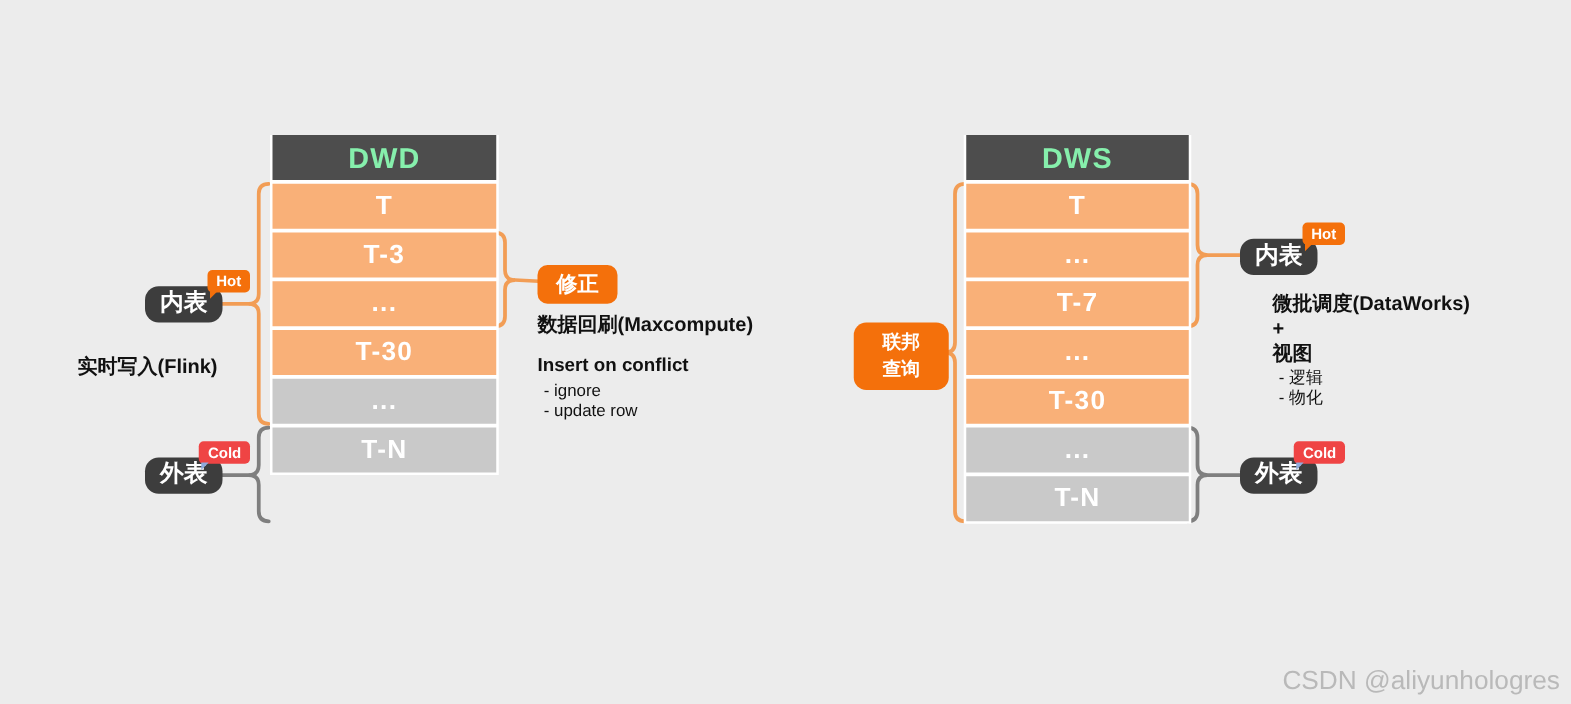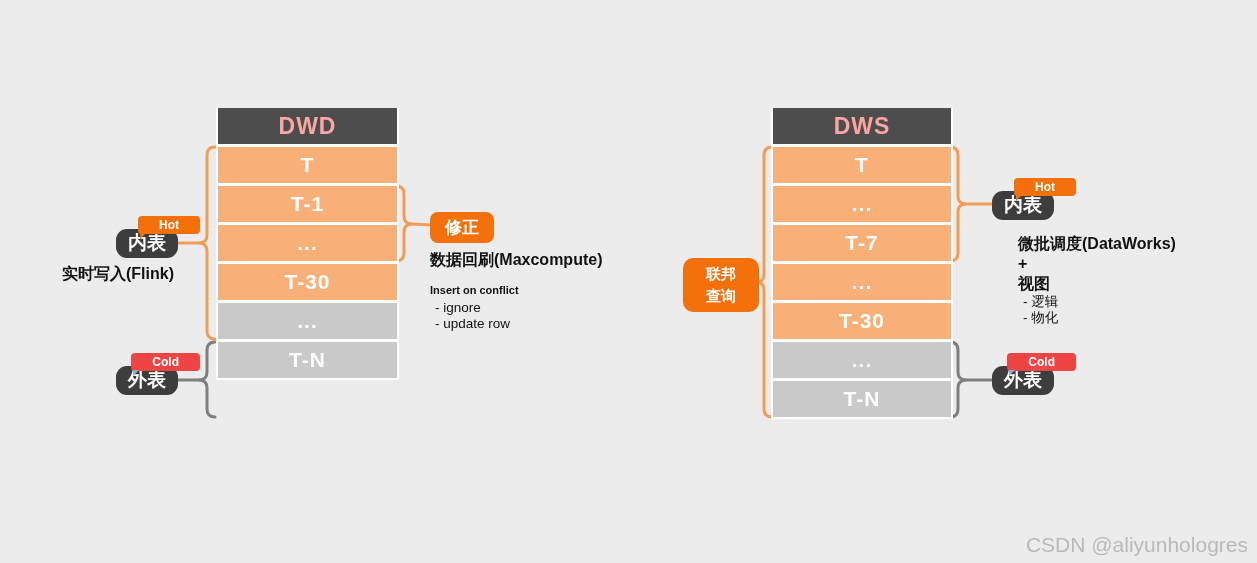--- a/index.html
+++ b/index.html
@@ -8,38 +8,38 @@
     font-family:"Liberation Sans","DejaVu Sans",sans-serif;
   }
   svg.overlay{position:absolute;left:0;top:0;pointer-events:none;}
   .brace{fill:none;stroke-width:3;stroke-linecap:round;}
   .brace.orange, .conn.orange{stroke:#f29d55;}
   .brace.gray, .conn.gray{stroke:#7f7f7f;}
   .conn{stroke-width:3;stroke-linecap:round;}
 
   .tierTable{position:absolute;top:108px;background:#ffffff;padding:0 2px 2px 2px;}
   .thead{
-    height:36px;background:#4d4d4d;color:#fca5a5;display:flex;align-items:center;justify-content:center;
+    height:36px;background:#4d4d4d;color:#86efac;display:flex;align-items:center;justify-content:center;
     font-size:23px;font-weight:700;letter-spacing:1px;
   }
   .trow{
     height:36px;margin-top:3px;color:#ffffff;display:flex;align-items:center;justify-content:center;
     font-size:21px;font-weight:700;letter-spacing:1px;
   }
   .trow.hot{background:#f9b078;}
   .trow.cold{background:#c9c9c9;}
 
   .tag-wrap{position:absolute;}
   .dark-tag{
     display:inline-block;background:#3d3d3d;color:#ffffff;font-size:19px;font-weight:700;
     padding:3px 12px;border-radius:11px;line-height:1.2;
   }
   .mini-tag{
     position:absolute;top:-13px;right:-22px;color:#ffffff;font-size:12px;font-weight:700;
-    padding:2px 21px;border-radius:4px;line-height:1.2;
+    padding:2px 7px;border-radius:4px;line-height:1.2;
   }
   .mini-tag.hot{background:#f4700b;}
   .mini-tag.cold{background:#ef4444;}
   .mini-tag::after{
     content:"";position:absolute;left:2px;bottom:-5px;width:0;height:0;
     border-style:solid;border-width:6px 6px 0 0;border-color:transparent;
   }
   .mini-tag.hot::after{border-top-color:#f4700b;}
   .mini-tag.cold::after{border-top-color:#8faadc;}
 
@@ -48,21 +48,21 @@
   }
   .pill-fix{left:430px;top:212px;font-size:17px;padding:4px 15px;font-family:Liberation Serif, serif;}
   .pill-query{
     left:683px;top:258px;font-size:15px;padding:5px 23px;border-radius:10px;
     text-align:center;white-space:pre-line;line-height:1.45;
   }
 
   .plain-note{position:absolute;color:#111111;font-weight:700;font-size:16px;}
   .note-block{position:absolute;color:#111111;}
   .note-title{font-size:16px;font-weight:700;margin-bottom:13px;}
-  .note-sub{font-size:11px;font-weight:700;margin-bottom:4px;}
+  .note-sub{font-size:15px;font-weight:700;margin-bottom:4px;}
   .note-line-bold{font-size:16px;font-weight:700;line-height:20px;}
   .note-item{font-size:13.5px;line-height:16px;padding-left:5px;}
   .watermark{
     position:absolute;right:9px;bottom:6px;color:#b9b9b9;font-size:21px;font-weight:400;
     font-family:"Liberation Sans",sans-serif;
   }
 </style>
 </head>
 <body>
 
@@ -85,21 +85,21 @@
     <path class="brace orange" d="M 950 147 Q 958 147 958 155 L 958 196 Q 958 204 966 204 Q 958 204 958 212 L 958 253 Q 958 261 950 261"></path>
     <line class="conn orange" x1="966" y1="204" x2="992" y2="204"></line>
 
     <path class="brace gray" d="M 950 342 Q 958 342 958 350 L 958 372 Q 958 380 966 380 Q 958 380 958 388 L 958 409 Q 958 417 950 417"></path>
     <line class="conn gray" x1="966" y1="380" x2="992" y2="380"></line>
   </svg>
 
   <div class="tierTable" style="left:216px;width:179px;">
     <div class="thead">DWD</div>
     <div class="trow hot">T</div>
-    <div class="trow hot">T-1</div>
+    <div class="trow hot">T-3</div>
     <div class="trow hot">...</div>
     <div class="trow hot">T-30</div>
     <div class="trow cold">...</div>
     <div class="trow cold">T-N</div>
   </div>
 
   <div class="tierTable" style="left:771px;width:178px;">
     <div class="thead">DWS</div>
     <div class="trow hot">T</div>
     <div class="trow hot">...</div>
@@ -108,21 +108,21 @@
     <div class="trow hot">T-30</div>
     <div class="trow cold">...</div>
     <div class="trow cold">T-N</div>
   </div>
 
   <div class="tag-wrap" style="left:116px;top:229px;">
     <span class="dark-tag">内表</span>
     <span class="mini-tag hot">Hot</span>
   </div>
 
-  <div class="plain-note" style="left:62px;top:264px;">实时写入(Flink)</div>
+  <div class="plain-note" style="left:62px;top:283px;">实时写入(Flink)</div>
 
   <div class="tag-wrap" style="left:116px;top:366px;">
     <span class="dark-tag">外表</span>
     <span class="mini-tag cold">Cold</span>
   </div>
 
   <div class="orange-pill pill-fix">修正</div>
   <div class="note-block" style="left:430px;top:250px;">
     <div class="note-title">数据回刷(Maxcompute)</div>
     <div class="note-sub">Insert on conflict</div>

